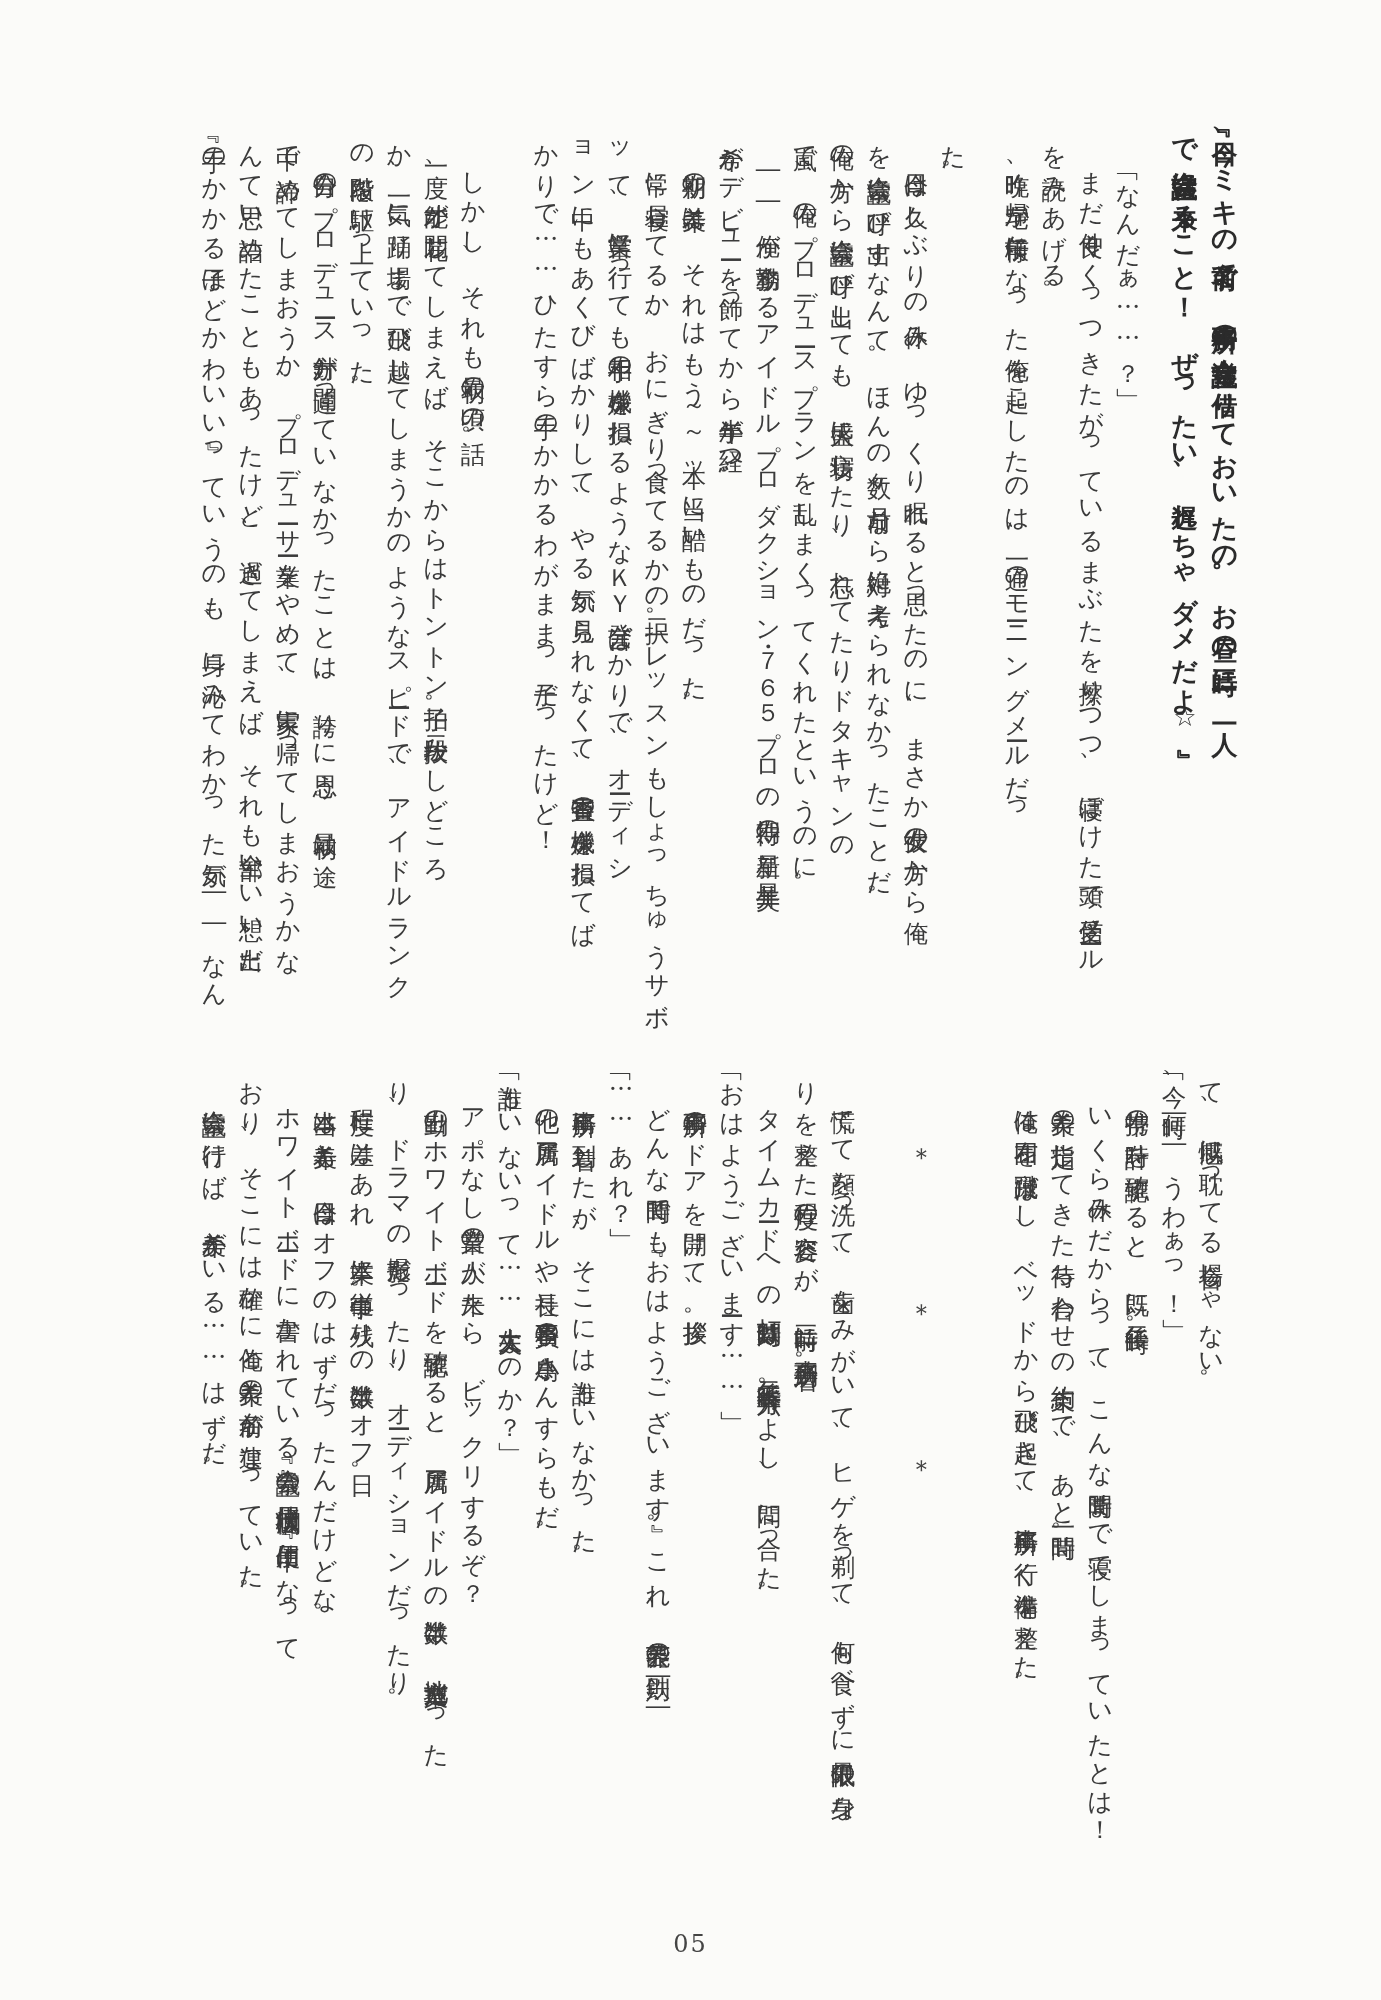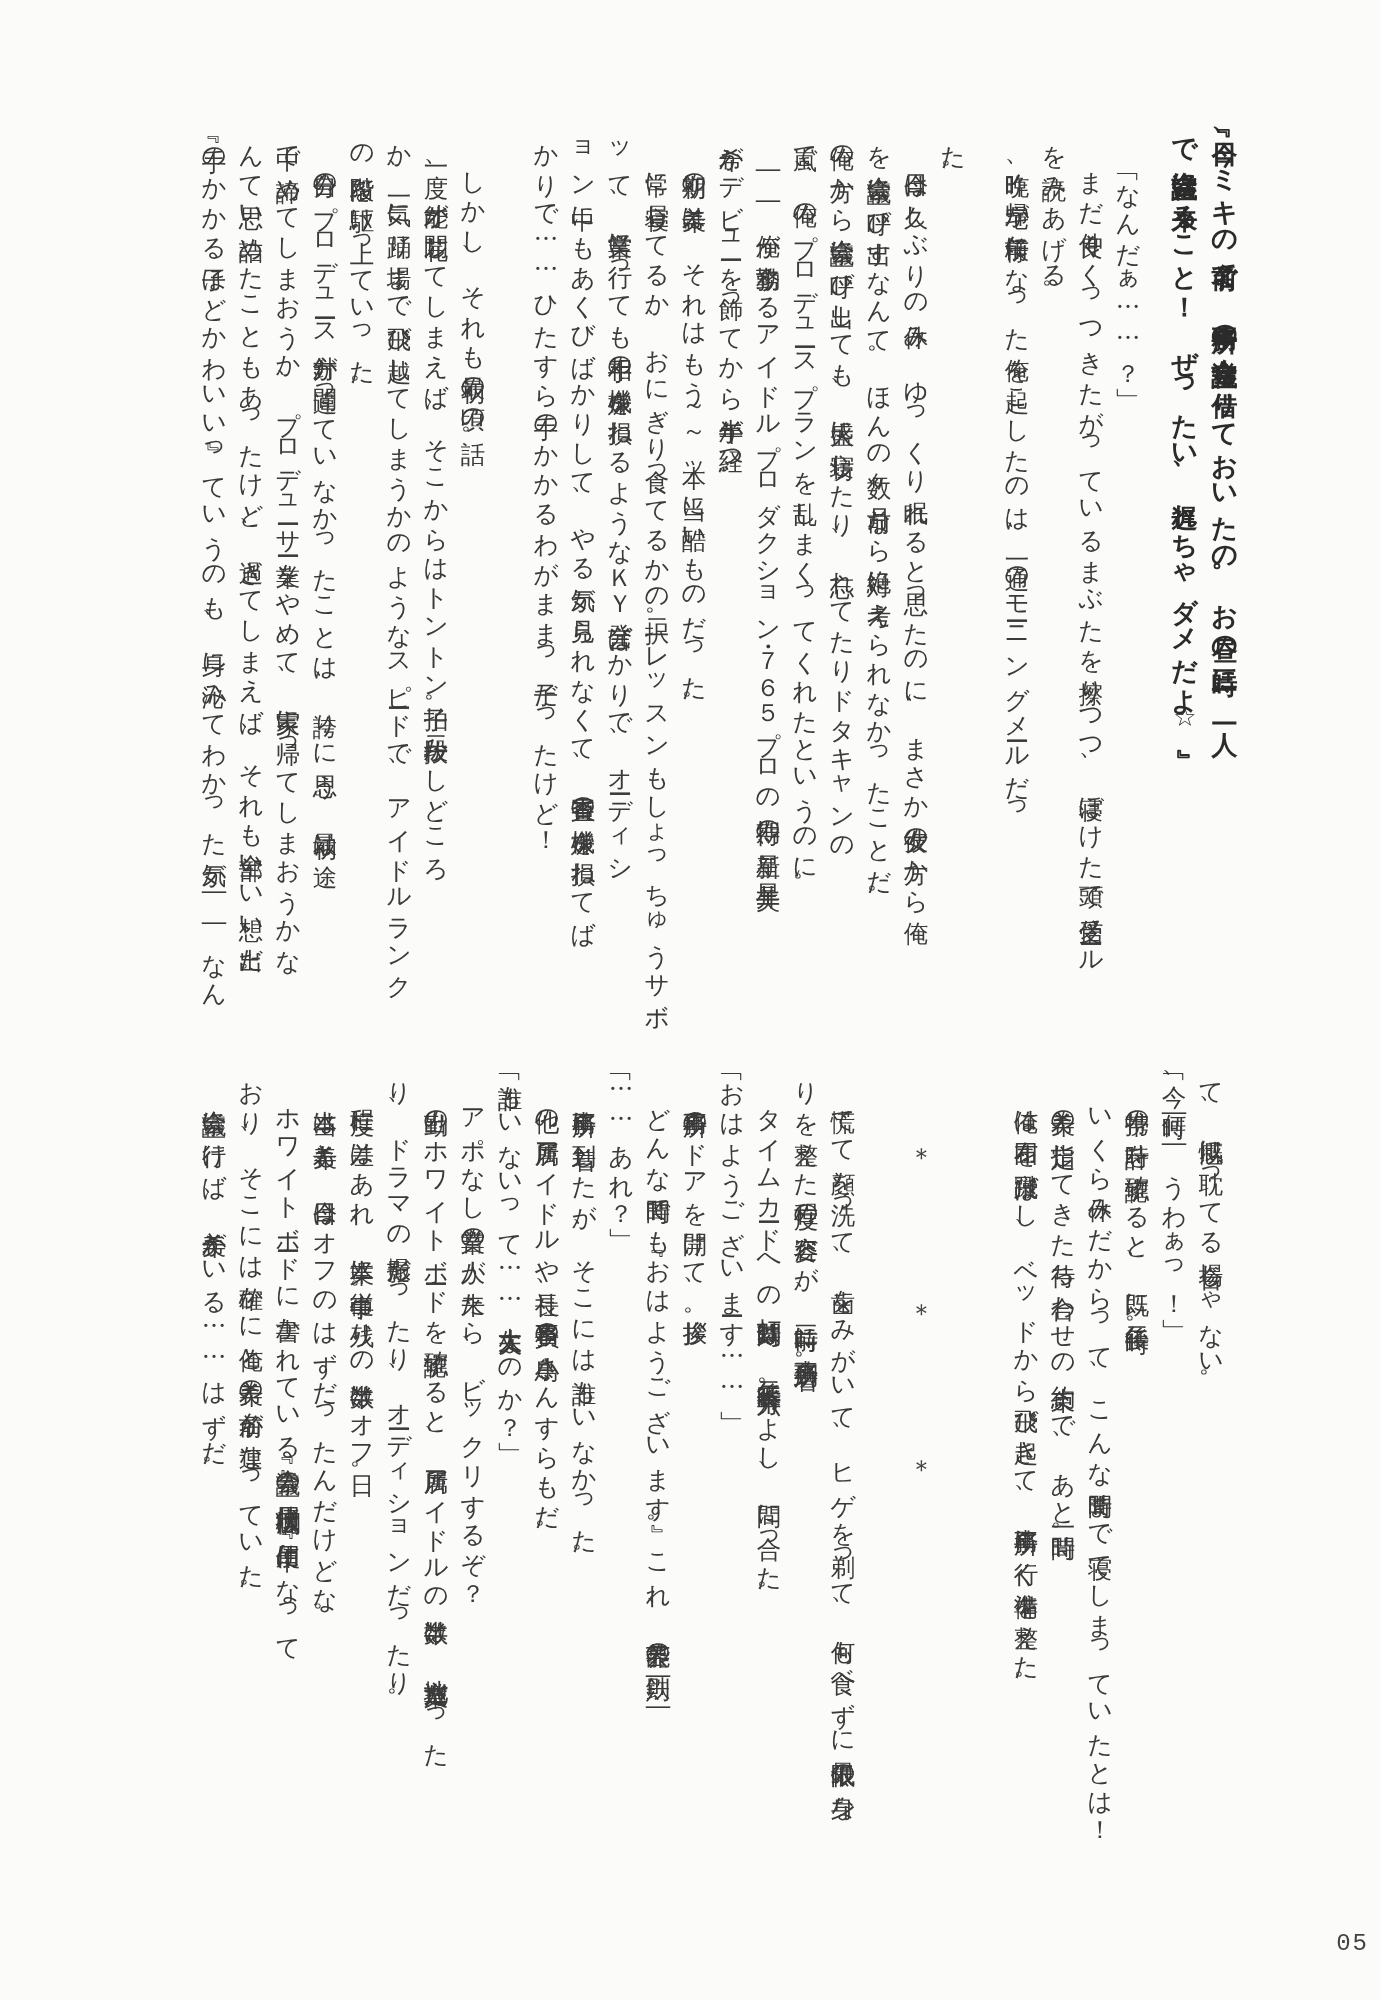--- a/index.html
+++ b/index.html
@@ -28,27 +28,26 @@
     color: #2b2b2b;
   }
   .stars {
     position: absolute;
     writing-mode: vertical-rl;
     font-size: 26px;
     color: #444;
   }
   .page-num {
     position: absolute;
-    left: 0; right: 12px;
+    left: 0; right: 0;
     top: 1930px;
-    text-align: right;
+    text-align: center;
     font-size: 24px;
     letter-spacing: 2px;
     color: #444;
-    font-family: Liberation Mono, monospace;
   }
 </style>
 </head>
 <body>
 
 <div>
 
   <div class="col heading" style="left:1212px; top:120px;">『今日、ミキの名前で、事務所の会議室を借りておいたの。お昼の三時に、一人</div>
   <div class="col heading" style="left:1172px; top:120px;">で会議室に来ること！　ぜったい、遅れちゃダメだよ☆』</div>
 

